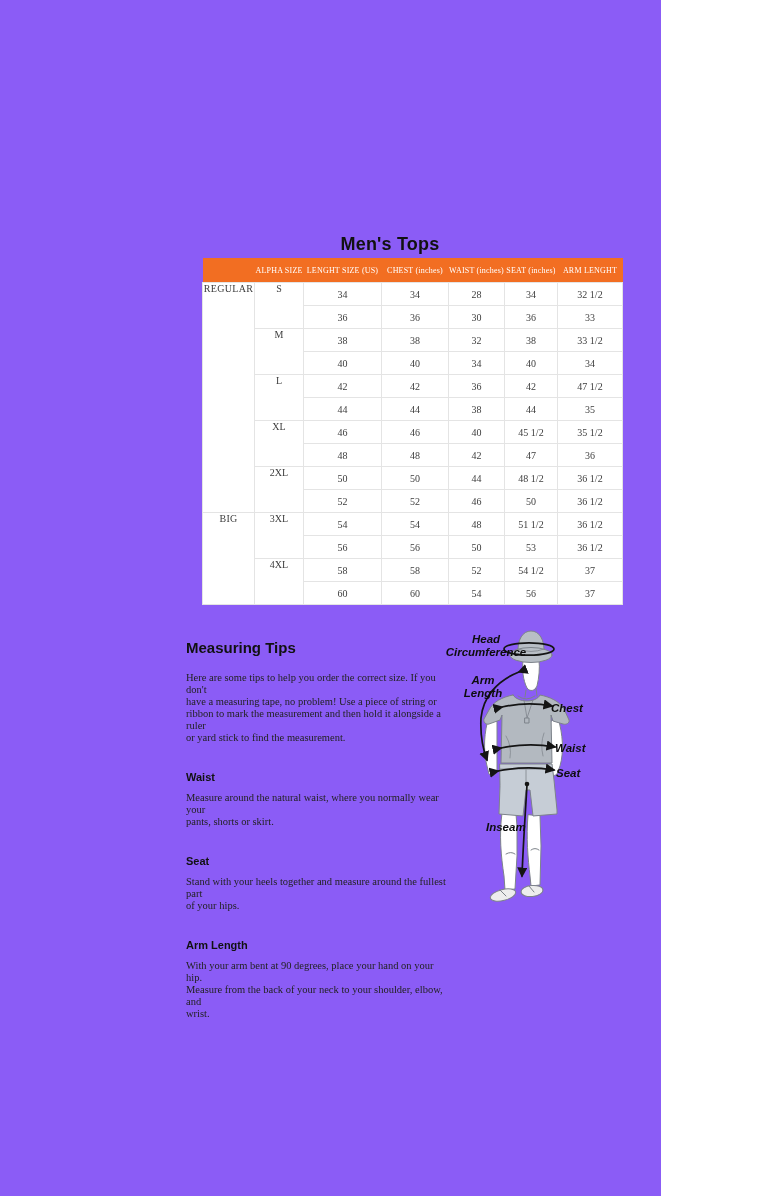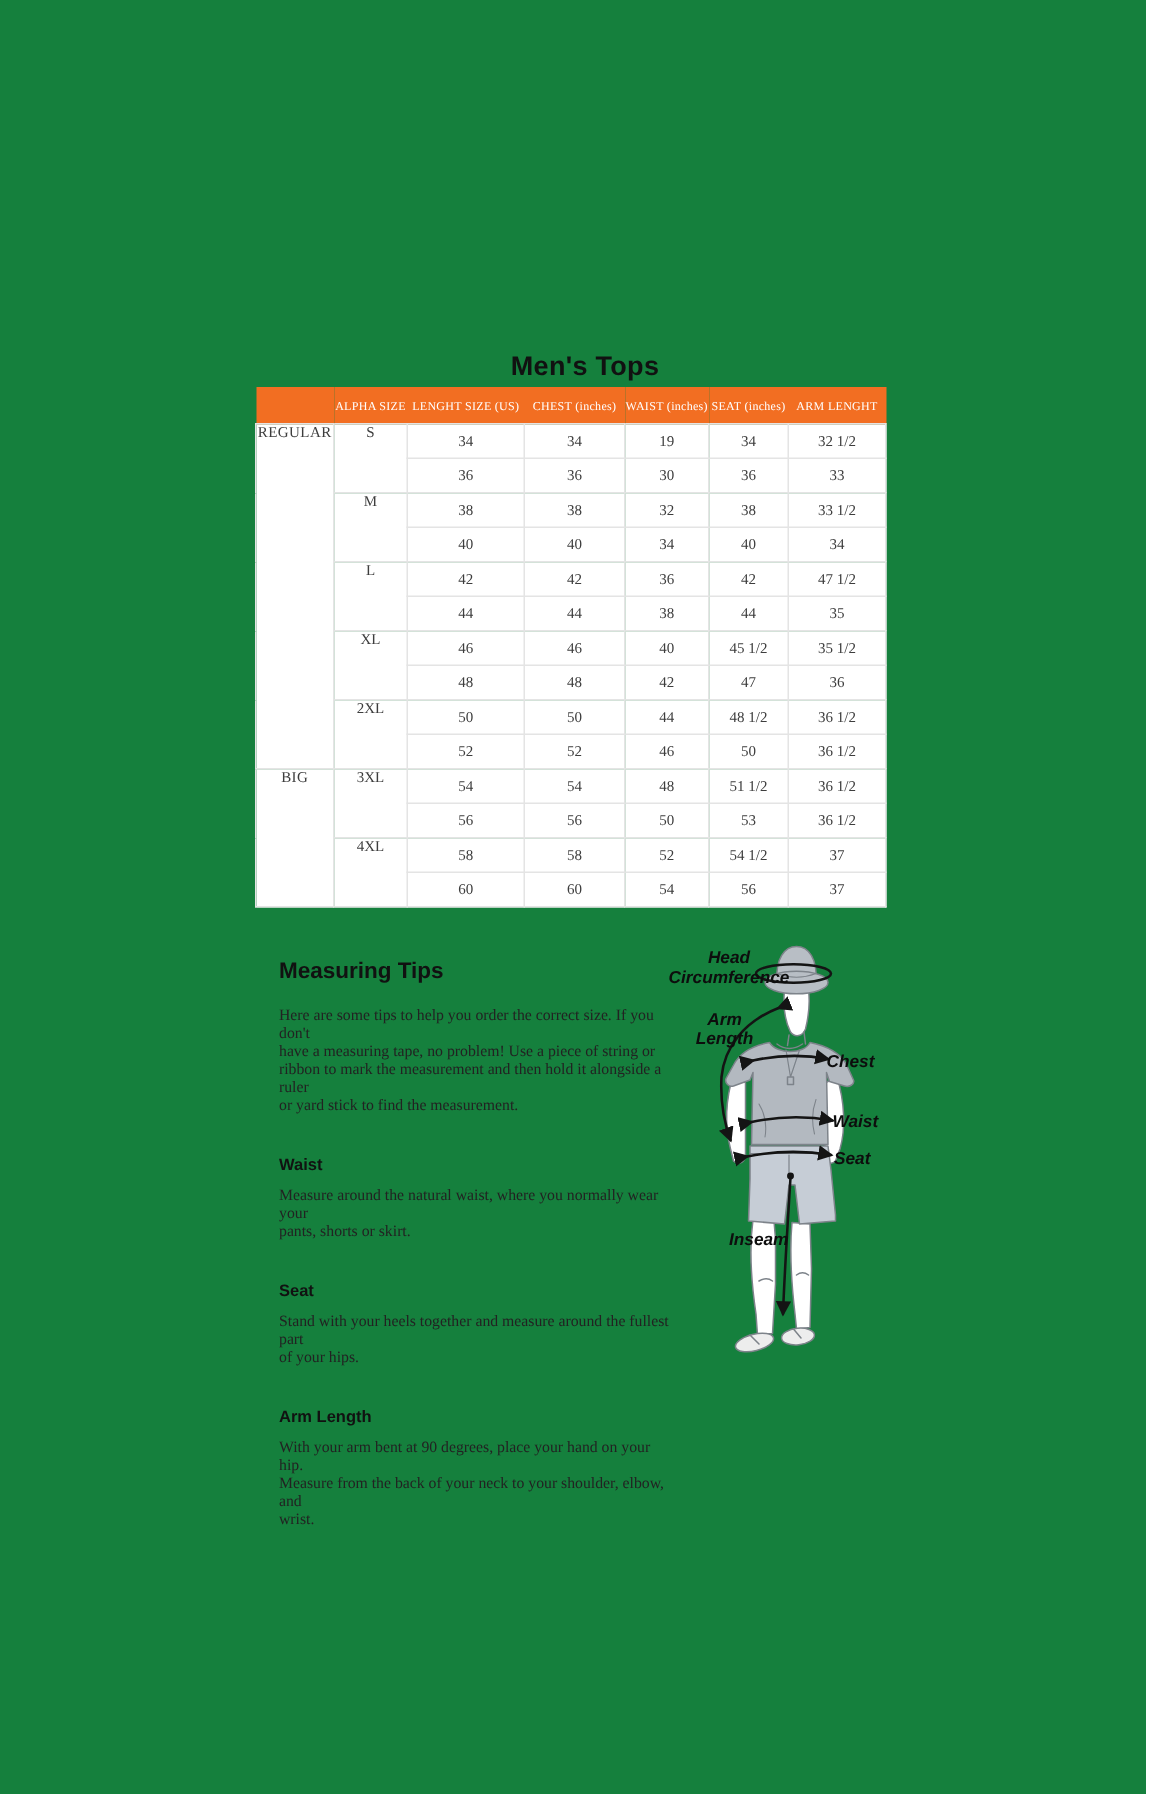--- a/index.html
+++ b/index.html
@@ -1,28 +1,28 @@
 <!DOCTYPE html>
 <html style="--orange: #F26E22; --border: #E4E4E4; --catbg: #F7F7F8; --txt: #3D3D3D; --shirt: #B3B9C0; --shorts: #C6CDD6; --outline: #7D838A;"><head>
 <meta charset="utf-8">
 <style>
   :root{
     --orange:#F26E22; --hdr-text:#fff; --border:#e4e4e4; --catbg:#f7f7f8;
     --txt:#3d3d3d; --shirt:#b3b9c0; --shorts:#c6cdd6; --outline:#7d838a;
   }
   html,body{margin:0;padding:0;background:#fff;}
-  #page{position:relative;width:764px;height:1196px;background:#15803d;overflow:hidden;
+  #page{position:relative;width:661px;height:1196px;background:#8b5cf6;overflow:hidden;
         font-family:"Liberation Sans",sans-serif;color:#1a1a1a;}
 
   
   #page-title{position:absolute;top:222px;left:0;width:780px;text-align:center;
     font-size:18px;font-weight:bold;letter-spacing:.2px;color:#111;}
 
   
-  #chart-wrap{position:absolute;left:170px;top:258px;width:420px;}
+  #chart-wrap{position:absolute;left:202px;top:258px;width:420px;}
   table.size-chart{border-collapse:collapse;table-layout:fixed;width:420px;
     font-family:"Liberation Serif",serif;}
   table.size-chart th{background:var(--orange);color:var(--hdr-text);
     font-weight:normal;font-size:8px;height:24px;padding:0;text-align:center;
     font-family:"Liberation Serif",serif;letter-spacing:.2px;}
   table.size-chart td{border:1px solid var(--border);height:22px;text-align:center;
     font-size:10px;color:var(--txt);padding:0;background:#fff;}
   td.cat-cell{background:var(--catbg);vertical-align:top;padding-top:6px;
     font-size:9.5px;letter-spacing:.3px;}
   td.alpha-cell{vertical-align:top;padding-top:6px;font-size:10px;}
@@ -77,21 +77,21 @@
           <th>SEAT (inches)</th>
           <th>ARM LENGHT</th>
         </tr>
       </thead>
       <tbody id="chart-body">
           <tr>
             <td class="cat-cell" rowspan="10">REGULAR</td>
             <td class="alpha-cell" rowspan="2">S</td>
             <td>34</td>
             <td>34</td>
-            <td>19</td>
+            <td>28</td>
             <td>34</td>
             <td>32 1/2</td>
           </tr>
           <tr>
             <td>36</td>
             <td>36</td>
             <td>30</td>
             <td>36</td>
             <td>33</td>
           </tr>

